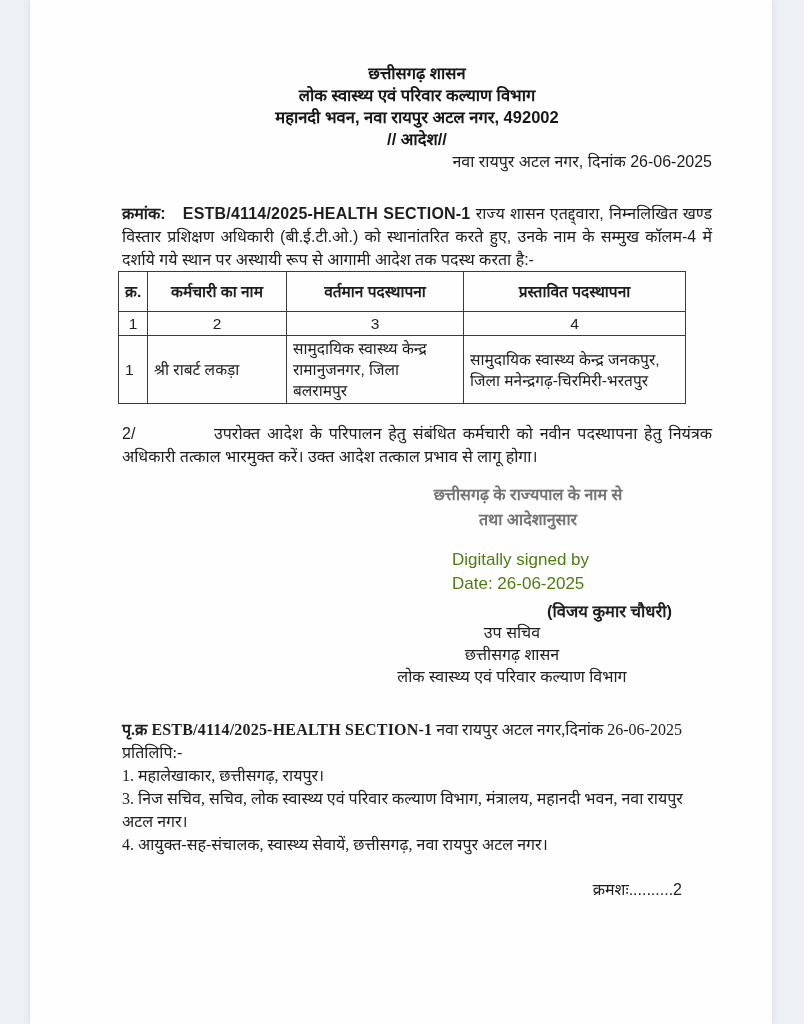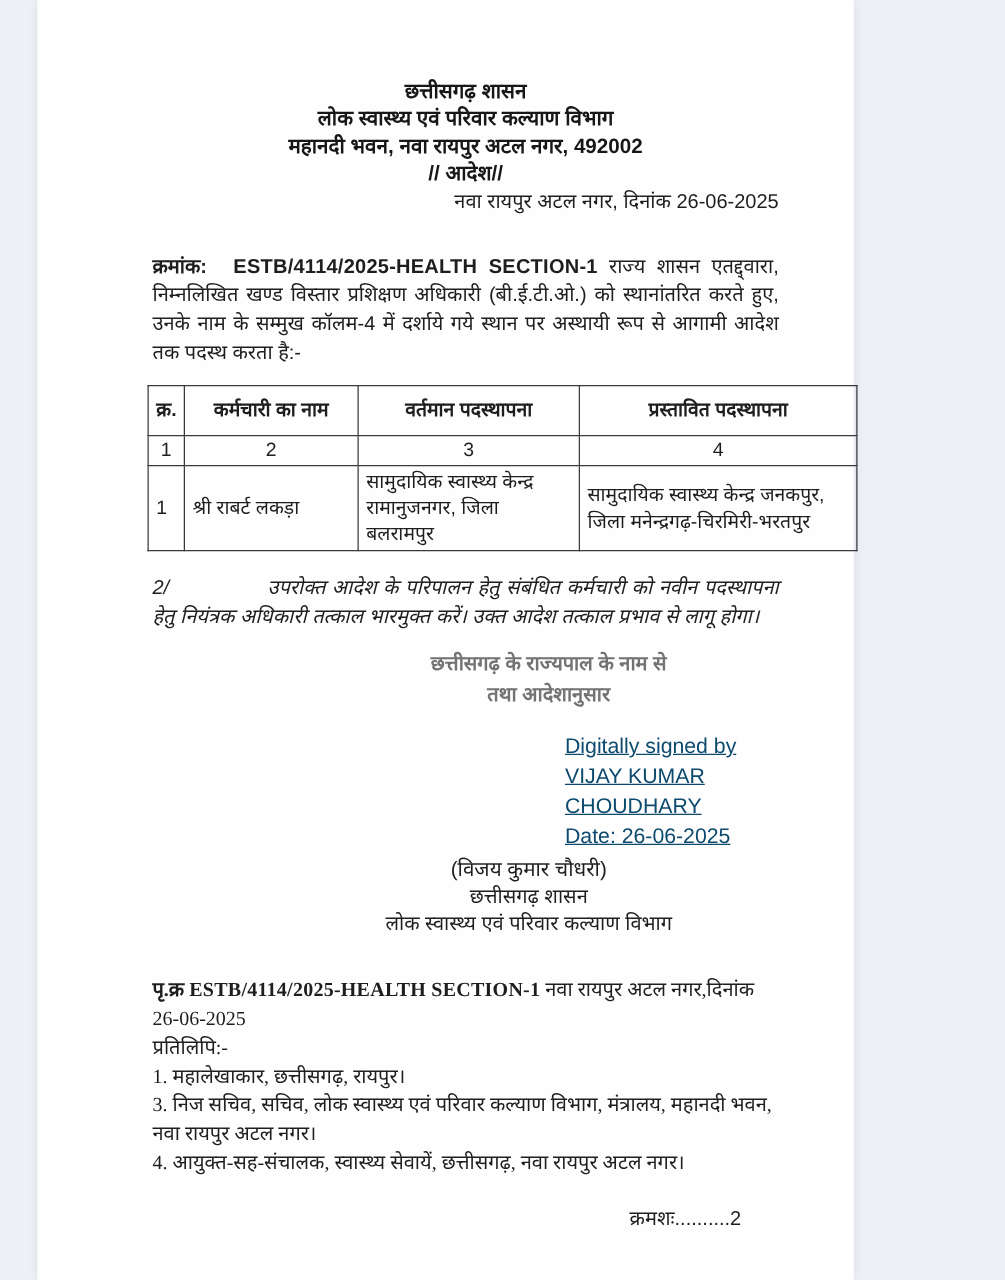--- a/index.html
+++ b/index.html
@@ -6,21 +6,21 @@
   html, body {
     width: 804px; height: 1024px;
     background: #edf0f5;
     font-family: "Liberation Sans", "DejaVu Sans", sans-serif;
     color: #1e1e1e;
     overflow: hidden;
   }
   .page {
     position: absolute;
     left: 30px; top: 0;
-    width: 653px; height: 1024px;
+    width: 742px; height: 1024px;
     background: #fefefe;
     box-shadow: 0 0 8px rgba(60,80,110,0.10);
   }
   .content {
     padding: 62px 60px 0 92px; 
     font-size: 16px;
     line-height: 23px;
   }
 
   
@@ -31,72 +31,70 @@
   .date-line { text-align: right; }
 
   
   .order-para { margin-top: 29px; text-align: justify; }
   .order-para .label { font-weight: bold; margin-right: 12px; }
   .order-para .ref { font-weight: bold; letter-spacing: 0.2px; }
 
   
   table.order-table {
     border-collapse: collapse;
-    margin-top: 14px;
     width: 567px;
     margin-left: -4px;
     table-layout: fixed;
   }
   .order-table td, .order-table th {
     border: 1.5px solid #3a3a3a;
     padding: 2px 6px;
     vertical-align: middle;
     font-size: 15.5px;
     line-height: 21px;
   }
   .order-table th { font-weight: bold; text-align: center; height: 40px; }
   .order-table .numrow td { text-align: center; height: 24px; padding: 0 4px; }
   .order-table .datarow td { height: 52px; }
   .order-table .col-sno   { width: 29px; }
   .order-table .col-name  { width: 139px; }
   .order-table .col-cur   { width: 177px; }
   .order-table .col-prop  { width: 222px; }
 
   
-  .para2 { margin-top: 18px; text-align: justify; font-style: italic; }
+  .para2 { margin-top: 18px; text-align: justify; }
   .para2 .pnum { display: inline-block; width: 92px; }
 
   
   .authority {
     width: 280px;
     margin: 14px 44px 0 auto;
     text-align: center;
     font-weight: bold;
     line-height: 25px;
     color: #737373;
   }
 
   
   .digital-sign {
     margin-top: 16px;
     margin-left: 330px;
     font-size: 17px;
     line-height: 24px;
-    color: #0c4a6e;
-    text-decoration: underline;
+    color: #4d7c0f;
   }
 
   
   .signatory {
     width: 320px;
     margin: 4px 40px 0 auto;
     text-align: center;
     line-height: 22px;
   }
-  .signatory .sig-name { font-weight: normal; font-size: 16.5px; }
+  .signatory .sig-name { font-weight: bold; font-size: 16.5px; text-align: right; }
 
   
   .endorsement { margin-top: 30px; font-family: Liberation Serif, serif; }
   .endorsement .ref-line .lbl { font-weight: bold; }
   .endorsement .ref-line .ref { font-weight: bold; letter-spacing: 0.2px; }
   .copy-list { list-style: none; }
   .copy-list li { margin: 0; }
 
   
   .footer-line { text-align: right; margin-top: 22px; padding-right: 30px; }
@@ -155,26 +153,26 @@
       <span class="pnum">2/</span><span>उपरोक्त आदेश के परिपालन हेतु संबंधित कर्मचारी को नवीन पदस्थापना हेतु नियंत्रक अधिकारी तत्काल भारमुक्त करें। उक्त आदेश तत्काल प्रभाव से लागू होगा।</span>
     </p>
 
     <div class="authority">
       <div>छत्तीसगढ़ के राज्यपाल के नाम से</div>
       <div>तथा आदेशानुसार</div>
     </div>
 
     <div class="digital-sign">
       <div>Digitally signed by</div>
-      <div>VIJAY KUMAR CHOUDHARY</div>
       <div>Date: 26-06-2025</div>
     </div>
 
     <div class="signatory">
       <div class="sig-name">(विजय कुमार चौधरी)</div>
+      <div>उप सचिव</div>
       <div>छत्तीसगढ़ शासन</div>
       <div>लोक स्वास्थ्य एवं परिवार कल्याण विभाग</div>
     </div>
 
     <div class="endorsement">
       <div class="ref-line">
         <span class="lbl">पृ.क्र</span>
         <span class="ref">ESTB/4114/2025-HEALTH SECTION-1</span>
         <span>नवा रायपुर अटल नगर,दिनांक 26-06-2025</span>
       </div>

